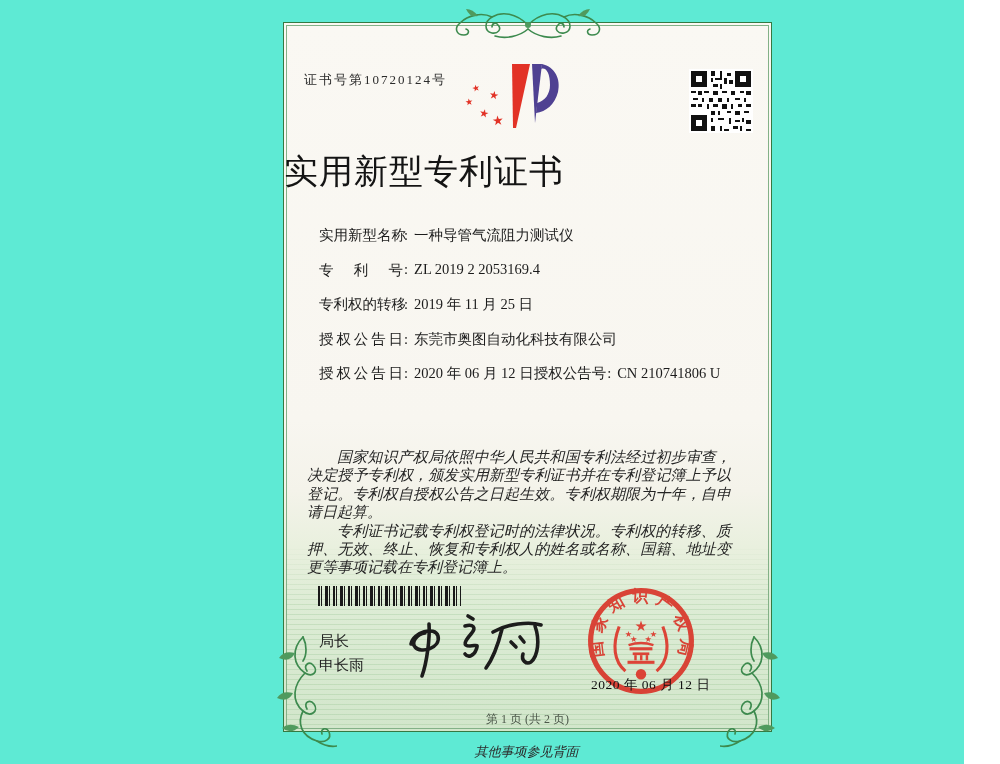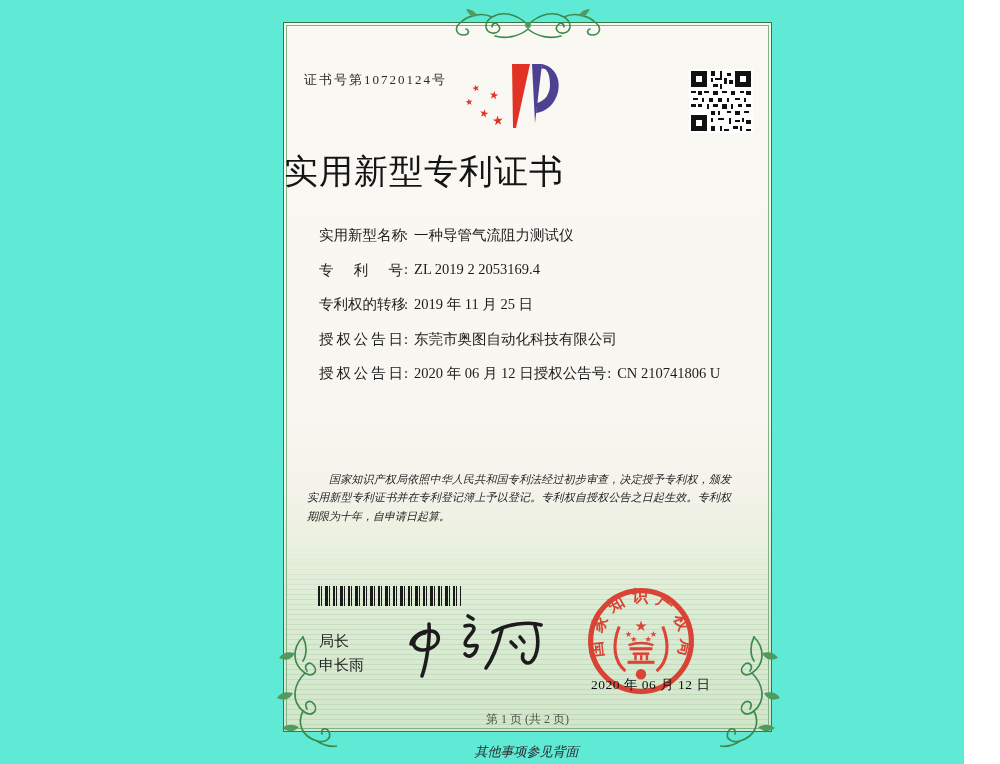--- a/index.html
+++ b/index.html
@@ -27,22 +27,22 @@
   .title{position:absolute;left:0;right:2px;top:126px;text-align:left;
          font-size:34px;font-weight:400;color:#141414;letter-spacing:1px;}
 
   
   .fields{position:absolute;left:35px;top:203px;width:440px;font-size:14.5px;color:#1b1b1b;}
   .frow{height:34.6px;white-space:nowrap;font-family:Liberation Serif, serif;}
   .lbl{display:inline-block;width:84px;text-align:justify;text-align-last:justify;vertical-align:top;}
   .colon{margin:0 6px 0 1px;}
   .grant-pair{}
 
-  .paras{position:absolute;left:23px;top:447px;width:424px;font-size:11px;line-height:18.4px;
-         text-align:justify;font-style:italic;color:#242424;}
+  .paras{position:absolute;left:23px;top:427px;width:424px;font-size:15px;line-height:18.4px;
+         text-align:justify;font-style:italic;color:#242424;font-family:Liberation Mono, monospace;}
   .paras p{margin:0;text-indent:2em;}
 
   .barcode{position:absolute;left:34px;top:563px;width:143px;height:20px;
      background:repeating-linear-gradient(90deg,#191919 0 2px,rgba(0,0,0,0) 2px 3px,#191919 3px 4px,
        rgba(0,0,0,0) 4px 7px,#191919 7px 10px,rgba(0,0,0,0) 10px 11px,#191919 11px 12px,rgba(0,0,0,0) 12px 15px);}
 
   .signer{position:absolute;left:35px;top:606px;font-family:"Liberation Sans","DejaVu Sans",sans-serif;
           font-size:15px;color:#222;line-height:24px;}
   .signature{position:absolute;left:105px;top:573px;width:168px;height:95px;}
 
@@ -160,20 +160,21 @@
       <div class="frow">
         <span class="lbl">授权公告日</span><span class="colon">:</span><span>东莞市奥图自动化科技有限公司</span>
       </div>
       <div class="frow">
         <span><span class="lbl">授权公告日</span><span class="colon">:</span><span>2020 年 06 月 12 日</span></span><span class="grant-pair"><span>授权公告号</span><span class="colon">:</span><span>CN 210741806 U</span></span>
       </div>
     </div>
 
     <div class="paras">
       <p>国家知识产权局依照中华人民共和国专利法经过初步审查，决定授予专利权，颁发实用新型专利证书并在专利登记簿上予以登记。专利权自授权公告之日起生效。专利权期限为十年，自申请日起算。</p>
+      <p>专利证书记载专利权登记时的法律状况。专利权的转移、质押、无效、终止、恢复和专利权人的姓名或名称、国籍、地址变更等事项记载在专利登记簿上。</p>
     </div>
 
     <div class="barcode"></div>
 
     <div class="signer">
       <div>局长</div>
       <div>申长雨</div>
     </div>
 
     <svg class="signature" viewBox="0 0 168 95">

